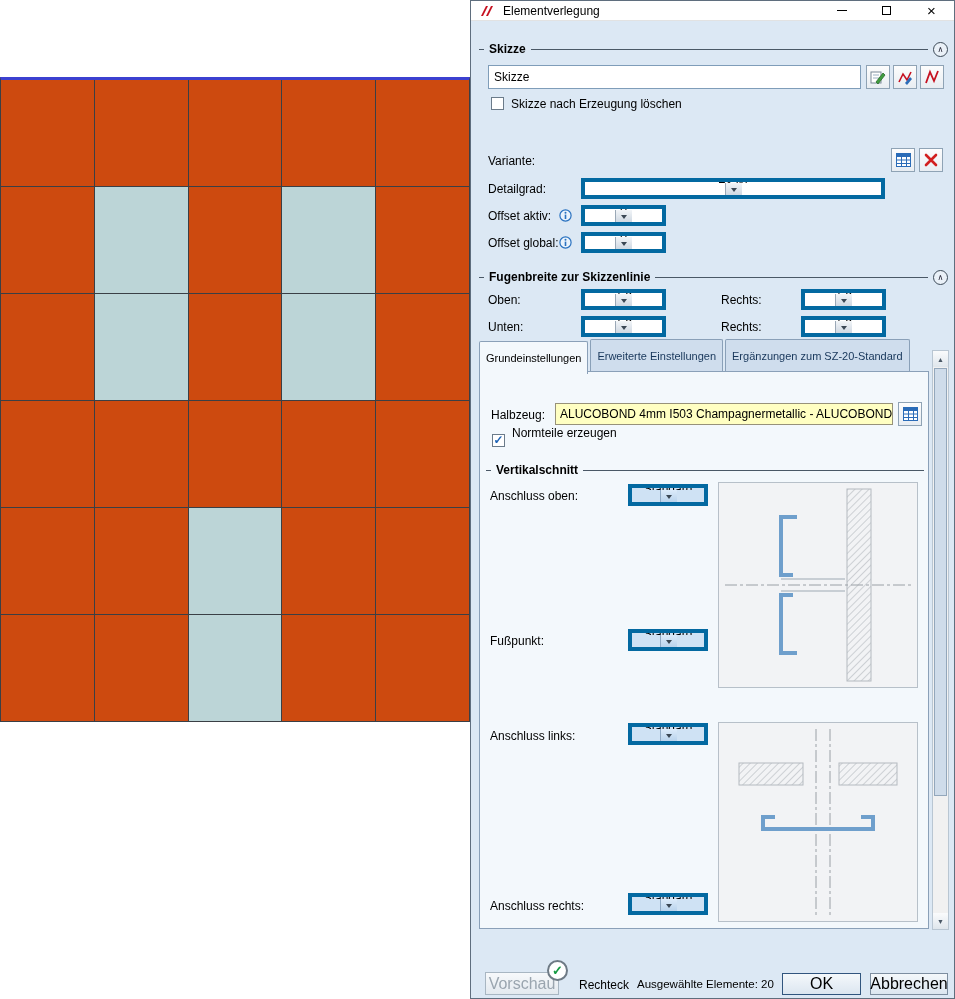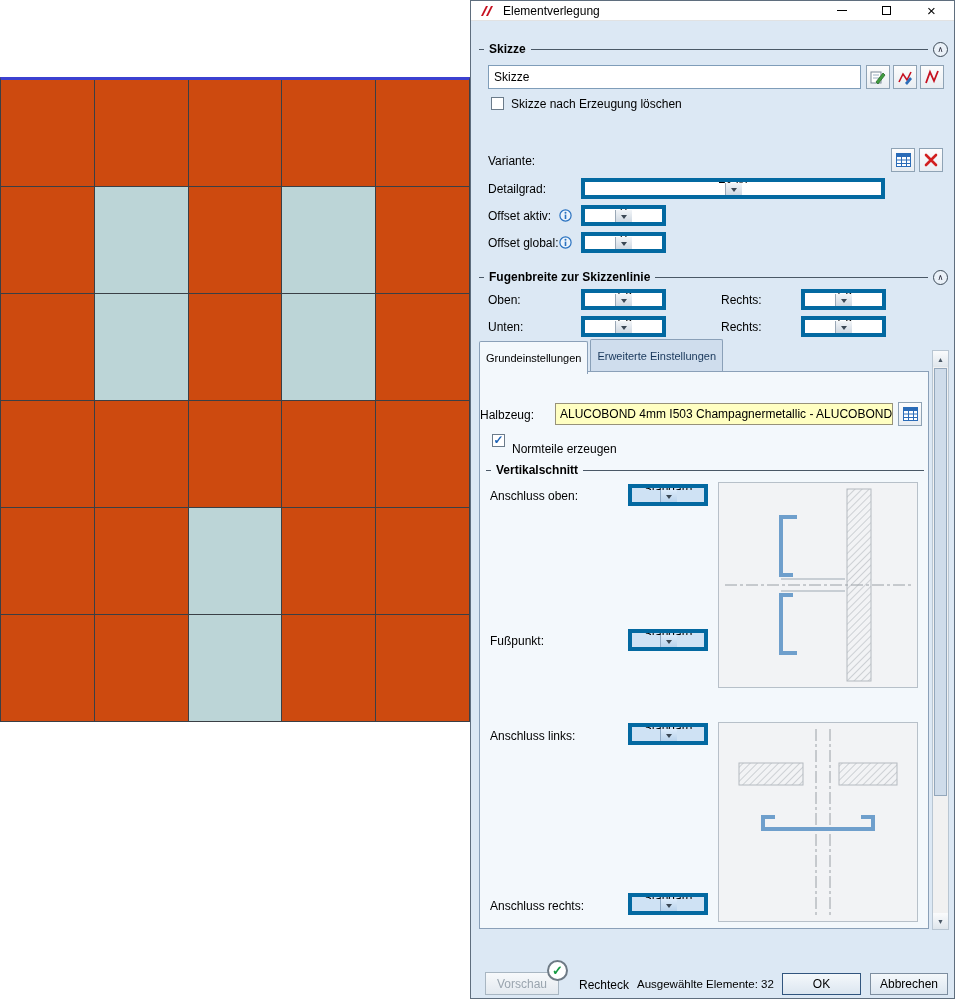--- a/index.html
+++ b/index.html
@@ -71,21 +71,21 @@
 
   .preview{ background:#f2f3f5; border:1px solid #b7c0c9; }
 
   
   .sbar{ background:#f1f1f1; border:1px solid #b9c6d2; }
   .sbtn{ position:absolute; left:0; width:15px; height:16px; display:flex; align-items:center;
          justify-content:center; font-size:7px; color:#4a5866; background:linear-gradient(#fafbfc,#dfe6ec); }
   .sthumb{ position:absolute; left:1px; width:13px; background:#cfdcea; border:1px solid #93a7bb; }
 
   
-  .btn{ display:flex; align-items:center; justify-content:center; font-size:12px;
+  .btn{ display:flex; align-items:center; justify-content:center; font-size:16px;
         background:linear-gradient(#f4f8fb,#dce6f0); border:1px solid #7d8ea0; }
   .btn.default{ border:1px solid #31557e; }
   .btn.disabled{ color:#9aa5af; background:linear-gradient(#f7f9fb,#e3e9ef); border:1px solid #a8b6c2; }
   .badge{ width:21px; height:21px; border-radius:50%; background:#fff; border:2px solid #6e7a85;
           color:#159a43; font-weight:bold; font-size:13px; line-height:17px; text-align:center; }
 </style>
 </head>
 <body>
 
 <div class="stage">
@@ -254,40 +254,43 @@
       <span class="carrow"></span>
     </div>
 
     <div class="tabs abs" style="left:8px;top:349px;width:450px;height:22px">
       <div class="tab active">
           <span>Grundeinstellungen</span>
         </div>
       <div class="tab">
           <span>Erweiterte Einstellungen</span>
         </div>
+      <div class="tab">
+          <span>Ergänzungen zum SZ-20-Standard</span>
+        </div>
     </div>
 
     <div class="page abs" style="left:8px;top:370px;width:450px;height:558px">
 
-      <span class="lbl abs" style="left:0;top:36px">Halbzeug:</span>
+      <span class="lbl abs" style="left:11px;top:36px">Halbzeug:</span>
       <div class="ybox abs" style="left:75px;top:31px;width:338px;height:22px">
         <span>ALUCOBOND 4mm I503 Champagnermetallic - ALUCOBOND 4</span>
       </div>
       <div class="ibtn abs" style="left:418px;top:30px">
         <svg width="15" height="14">
             <rect x="0.5" y="0.5" width="14" height="13" fill="#fff" stroke="#2b6cb8"></rect>
             <rect x="0.5" y="0.5" width="14" height="3.5" fill="#2b6cb8"></rect>
             <line x1="0" y1="7" x2="15" y2="7" stroke="#2b6cb8"></line>
             <line x1="0" y1="10.5" x2="15" y2="10.5" stroke="#2b6cb8"></line>
             <line x1="5.5" y1="0" x2="5.5" y2="14" stroke="#2b6cb8"></line>
             <line x1="10.5" y1="0" x2="10.5" y2="14" stroke="#2b6cb8"></line>
           </svg>
       </div>
       <span class="chk abs" style="left:12px;top:62px">✓</span>
-      <span class="lbl abs" style="left:32px;top:70px">Normteile erzeugen</span>
+      <span class="lbl abs" style="left:32px;top:54px">Normteile erzeugen</span>
 
       <div class="ghdr abs" style="left:6px;top:90px;width:438px">
         <span class="gdash"></span>
         <span class="glabel">Vertikalschnitt</span>
         <span class="gfill"></span>
       </div>
       <span class="lbl abs" style="left:10px;top:117px">Anschluss oben:</span>
       <div class="combo blue abs" style="left:148px;top:112px;width:80px;height:22px">
         <span class="cval">Standard</span>
         <span class="carrow"></span>
@@ -351,21 +354,21 @@
     </div>
 
 
     <div class="btn disabled abs" style="left:14px;top:971px;width:74px;height:23px">
       <span>Vorschau</span>
     </div>
     <div class="badge abs" style="left:76px;top:959px">
       <span>✓</span>
     </div>
     <span class="lbl abs" style="left:108px;top:977px">Rechteck</span>
-    <span class="lbl abs" style="left:166px;top:977px;font-size:11.5px">Ausgewählte Elemente: 32</span>
+    <span class="lbl abs" style="left:166px;top:977px;font-size:11.5px">Ausgewählte Elemente: 20</span>
     <div class="btn default abs" style="left:311px;top:972px;width:79px;height:22px">
       <span>OK</span>
     </div>
     <div class="btn abs" style="left:399px;top:972px;width:78px;height:22px">
       <span>Abbrechen</span>
     </div>
 
   </div>
 </div>
 

